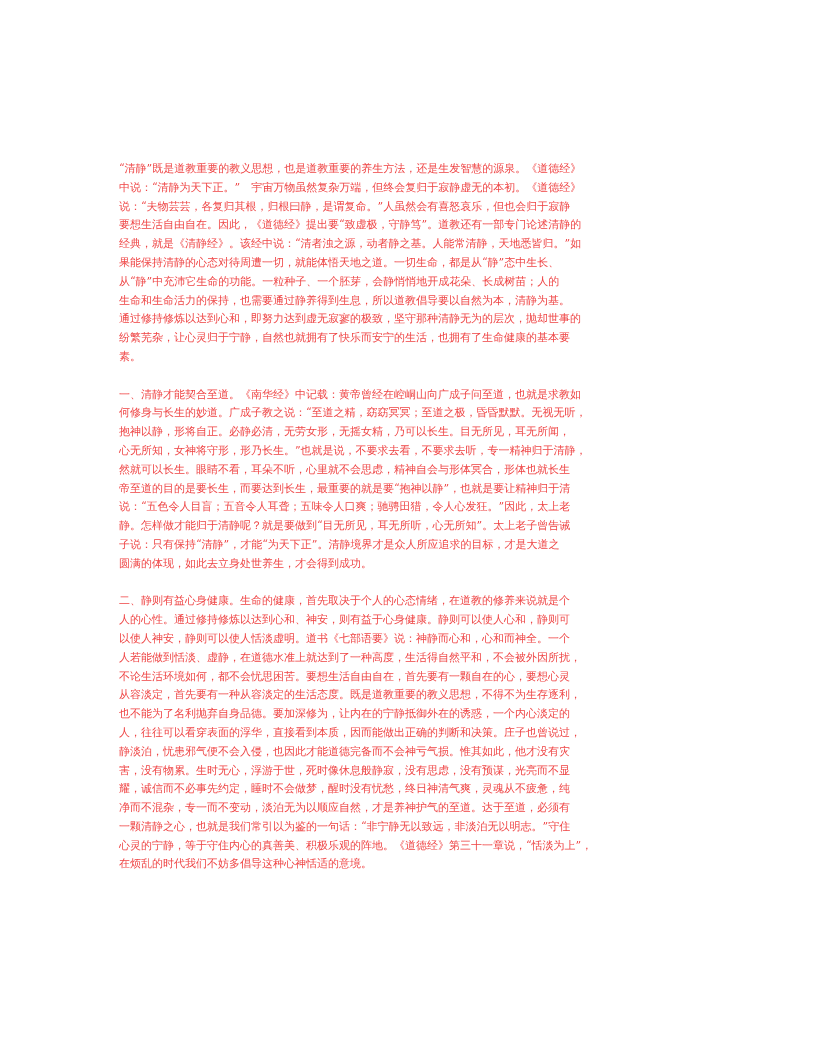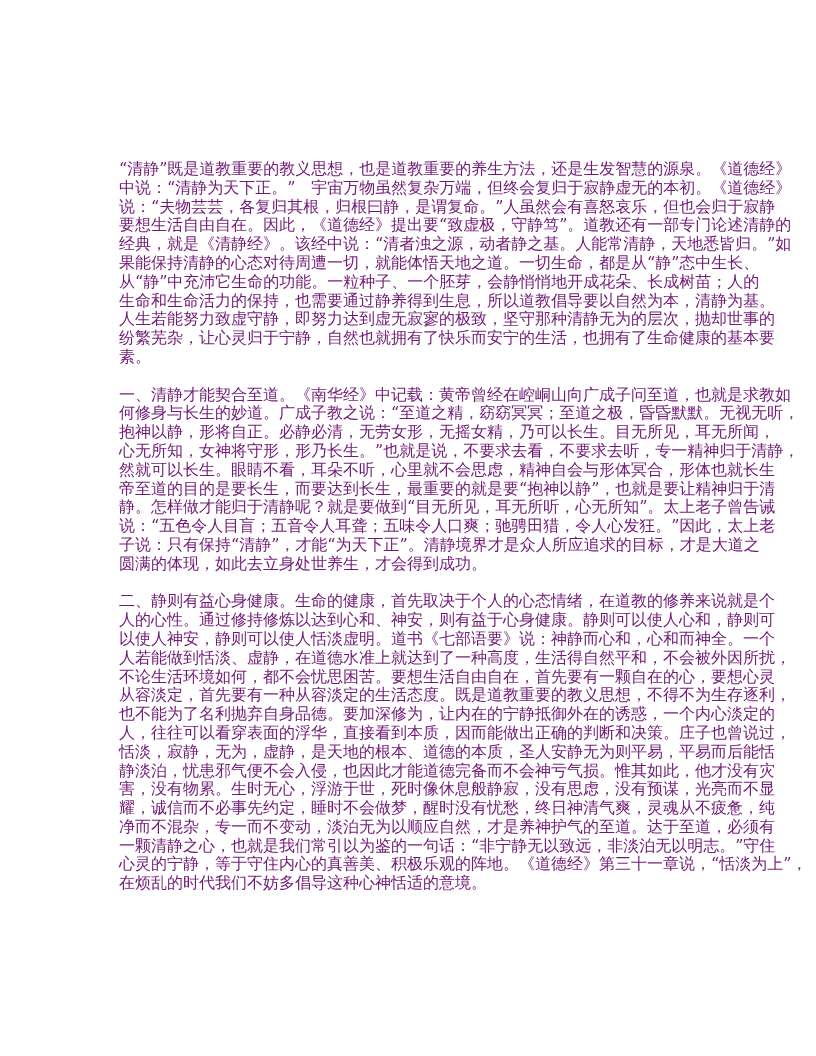--- a/index.html
+++ b/index.html
@@ -12,23 +12,23 @@
     height: 1056px;
     position: relative;
     overflow: hidden;
   }
   .page {
     position: absolute;
     left: 119px;
     top: 160px;
     width: 590px;
     font-family: "DejaVu Serif", "Liberation Serif", serif;
-    font-size: 16px;
+    font-size: 11px;
     line-height: 18.8px;
-    color: #701a75;
+    color: #ef4444;
   }
   .para {
     margin: 0 0 18.8px 0;
   }
   .line {
     display: block;
     white-space: nowrap;
     letter-spacing: 0px;
   }
 </style>
@@ -38,46 +38,45 @@
 <div class="page">
   <div class="para" id="p0">
       <span class="line">“清静”既是道教重要的教义思想，也是道教重要的养生方法，还是生发智慧的源泉。《道德经》</span>
       <span class="line">中说：“清静为天下正。”　宇宙万物虽然复杂万端，但终会复归于寂静虚无的本初。《道德经》</span>
       <span class="line">说：“夫物芸芸，各复归其根，归根曰静，是谓复命。”人虽然会有喜怒哀乐，但也会归于寂静</span>
       <span class="line">要想生活自由自在。因此，《道德经》提出要“致虚极，守静笃”。道教还有一部专门论述清静的</span>
       <span class="line">经典，就是《清静经》。该经中说：“清者浊之源，动者静之基。人能常清静，天地悉皆归。”如</span>
       <span class="line">果能保持清静的心态对待周遭一切，就能体悟天地之道。一切生命，都是从“静”态中生长、</span>
       <span class="line">从“静”中充沛它生命的功能。一粒种子、一个胚芽，会静悄悄地开成花朵、长成树苗；人的</span>
       <span class="line">生命和生命活力的保持，也需要通过静养得到生息，所以道教倡导要以自然为本，清静为基。</span>
-      <span class="line">人生若能努力致虚守静，即努力达到虚无寂寥的极致，坚守那种清静无为的层次，抛却世事的</span>
+      <span class="line">通过修持修炼以达到心和，即努力达到虚无寂寥的极致，坚守那种清静无为的层次，抛却世事的</span>
       <span class="line">纷繁芜杂，让心灵归于宁静，自然也就拥有了快乐而安宁的生活，也拥有了生命健康的基本要</span>
       <span class="line">素。</span>
     </div>
   <div class="para" id="p1">
       <span class="line">一、清静才能契合至道。《南华经》中记载：黄帝曾经在崆峒山向广成子问至道，也就是求教如</span>
       <span class="line">何修身与长生的妙道。广成子教之说：“至道之精，窈窈冥冥；至道之极，昏昏默默。无视无听，</span>
       <span class="line">抱神以静，形将自正。必静必清，无劳女形，无摇女精，乃可以长生。目无所见，耳无所闻，</span>
       <span class="line">心无所知，女神将守形，形乃长生。”也就是说，不要求去看，不要求去听，专一精神归于清静，</span>
       <span class="line">然就可以长生。眼睛不看，耳朵不听，心里就不会思虑，精神自会与形体冥合，形体也就长生</span>
       <span class="line">帝至道的目的是要长生，而要达到长生，最重要的就是要“抱神以静”，也就是要让精神归于清</span>
+      <span class="line">说：“五色令人目盲；五音令人耳聋；五味令人口爽；驰骋田猎，令人心发狂。”因此，太上老</span>
       <span class="line">静。怎样做才能归于清静呢？就是要做到“目无所见，耳无所听，心无所知”。太上老子曾告诫</span>
-      <span class="line">说：“五色令人目盲；五音令人耳聋；五味令人口爽；驰骋田猎，令人心发狂。”因此，太上老</span>
       <span class="line">子说：只有保持“清静”，才能“为天下正”。清静境界才是众人所应追求的目标，才是大道之</span>
       <span class="line">圆满的体现，如此去立身处世养生，才会得到成功。</span>
     </div>
   <div class="para" id="p2">
       <span class="line">二、静则有益心身健康。生命的健康，首先取决于个人的心态情绪，在道教的修养来说就是个</span>
       <span class="line">人的心性。通过修持修炼以达到心和、神安，则有益于心身健康。静则可以使人心和，静则可</span>
       <span class="line">以使人神安，静则可以使人恬淡虚明。道书《七部语要》说：神静而心和，心和而神全。一个</span>
       <span class="line">人若能做到恬淡、虚静，在道德水准上就达到了一种高度，生活得自然平和，不会被外因所扰，</span>
       <span class="line">不论生活环境如何，都不会忧思困苦。要想生活自由自在，首先要有一颗自在的心，要想心灵</span>
       <span class="line">从容淡定，首先要有一种从容淡定的生活态度。既是道教重要的教义思想，不得不为生存逐利，</span>
       <span class="line">也不能为了名利抛弃自身品德。要加深修为，让内在的宁静抵御外在的诱惑，一个内心淡定的</span>
       <span class="line">人，往往可以看穿表面的浮华，直接看到本质，因而能做出正确的判断和决策。庄子也曾说过，</span>
-      <span class="line">恬淡，寂静，无为，虚静，是天地的根本、道德的本质，圣人安静无为则平易，平易而后能恬</span>
       <span class="line">静淡泊，忧患邪气便不会入侵，也因此才能道德完备而不会神亏气损。惟其如此，他才没有灾</span>
       <span class="line">害，没有物累。生时无心，浮游于世，死时像休息般静寂，没有思虑，没有预谋，光亮而不显</span>
       <span class="line">耀，诚信而不必事先约定，睡时不会做梦，醒时没有忧愁，终日神清气爽，灵魂从不疲惫，纯</span>
       <span class="line">净而不混杂，专一而不变动，淡泊无为以顺应自然，才是养神护气的至道。达于至道，必须有</span>
       <span class="line">一颗清静之心，也就是我们常引以为鉴的一句话：“非宁静无以致远，非淡泊无以明志。”守住</span>
       <span class="line">心灵的宁静，等于守住内心的真善美、积极乐观的阵地。《道德经》第三十一章说，“恬淡为上”，</span>
       <span class="line">在烦乱的时代我们不妨多倡导这种心神恬适的意境。</span>
     </div>
 </div>
 

